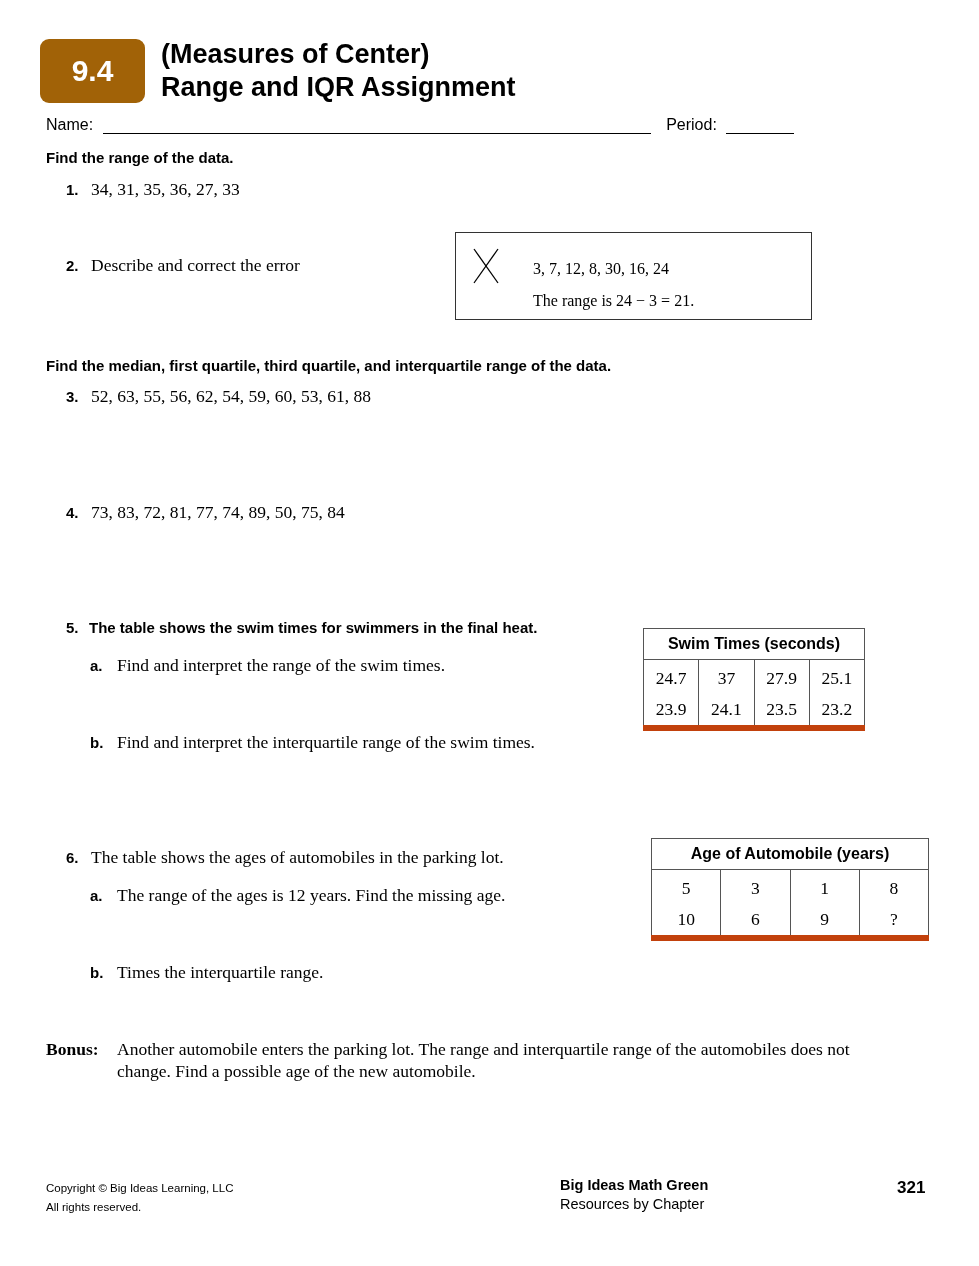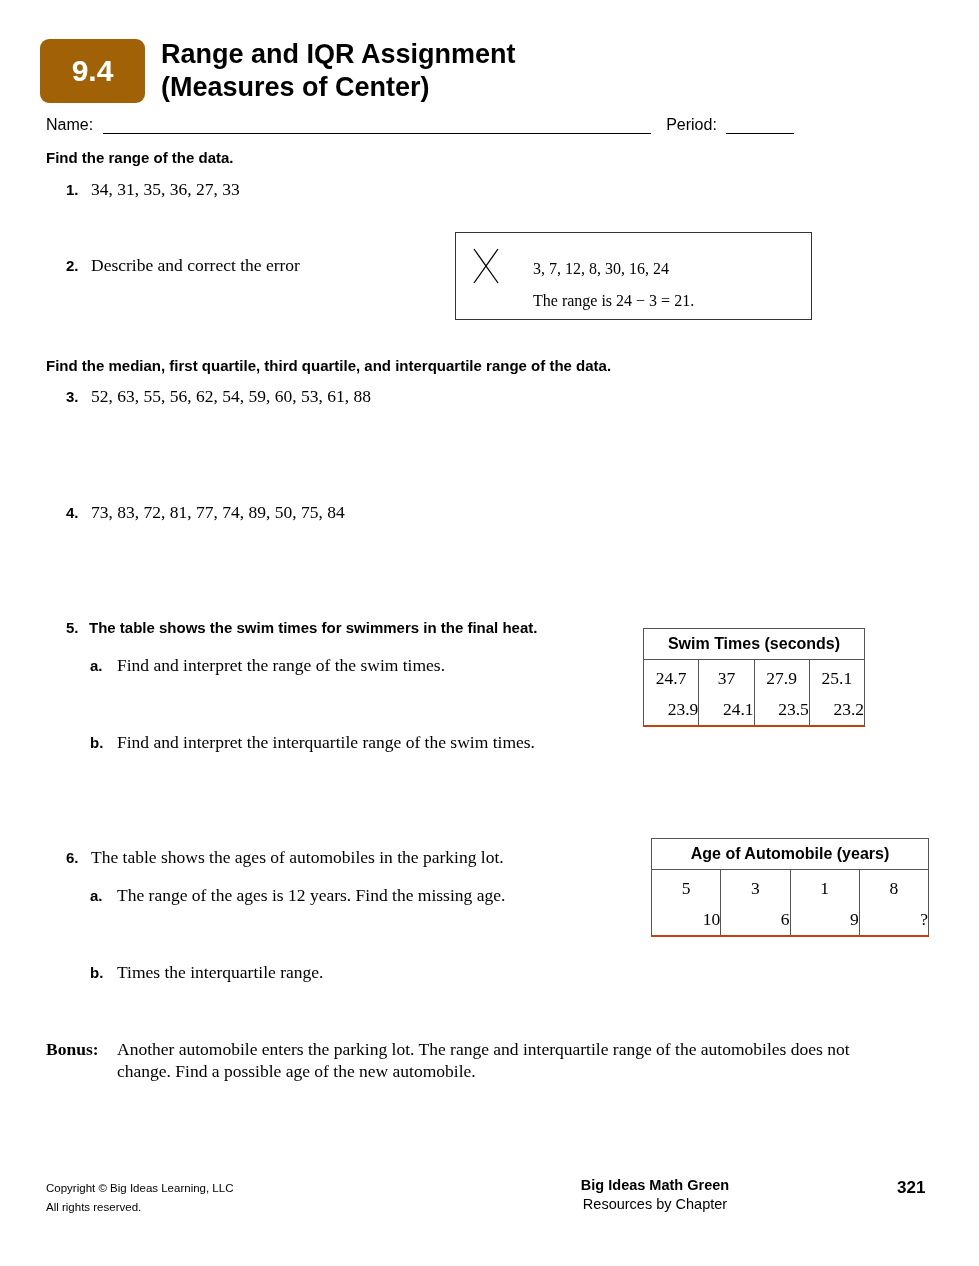--- a/index.html
+++ b/index.html
@@ -13,32 +13,32 @@
   .instr { font-family:"Liberation Sans", sans-serif; font-weight:bold; font-size:15px; }
   .qnum { font-family:"Liberation Sans", sans-serif; font-weight:bold; font-size:15px; display:inline-block; }
   .qtext { font-family:"Liberation Serif", serif; font-size:17.5px; }
   .row { display:flex; align-items:baseline; }
   .errbox { left:455px; top:232px; width:357px; height:88px; border:1.5px solid #333; box-sizing:border-box; }
   .errx { position:absolute; left:16px; top:14px; width:28px; height:38px; }
   .errtext { position:absolute; left:77px; top:20px; font-family:Liberation Serif, serif; font-size:16px; line-height:32px; }
   table.dt { border-collapse:collapse; position:absolute; }
   table.dt th { font-family:"Liberation Sans", sans-serif; font-weight:bold; font-size:16px; border:1px solid #555; padding:0; height:30px; }
   table.dt td { font-family:"Liberation Serif", serif; font-size:17.5px; text-align:center; border-left:1px solid #555; border-right:1px solid #555; padding:0; height:31px; }
-  table.dt tr.last td { border-bottom:2px solid #c2410c;text-align:right; }
+  table.dt tr.last td { border-bottom:6px solid #c2410c; }
   .footer-left { left:46px; top:1179px; font-family:"Liberation Sans", sans-serif; font-size:11.5px; line-height:19px; }
-  .footer-mid { left:560px; top:1176px; width:190px; text-align:center; font-family:"Liberation Sans", sans-serif; font-size:14.5px; line-height:19px; }
+  .footer-mid { left:560px; top:1176px; width:190px; text-align:left; font-family:"Liberation Sans", sans-serif; font-size:14.5px; line-height:19px; }
   .footer-page { left:897px; top:1178px; font-family:"Liberation Sans", sans-serif; font-weight:bold; font-size:17px; }
 </style>
 </head>
 <body>
 
 <div class="abs badge">9.4</div>
 <div class="abs title">
+  <div>(Measures of Center)</div>
   <div>Range and IQR Assignment</div>
-  <div>(Measures of Center)</div>
 </div>
 
 <div class="abs nameline">
   <span>Name:</span>
   <span class="blank" style="width:548px; margin-left:10px;"></span>
   <span style="margin-left:15px;">Period:</span>
   <span class="blank" style="width:68px; margin-left:9px;"></span>
 </div>
 
 <div class="abs instr" style="left:46px; top:149px;">Find the range of the data.</div>

